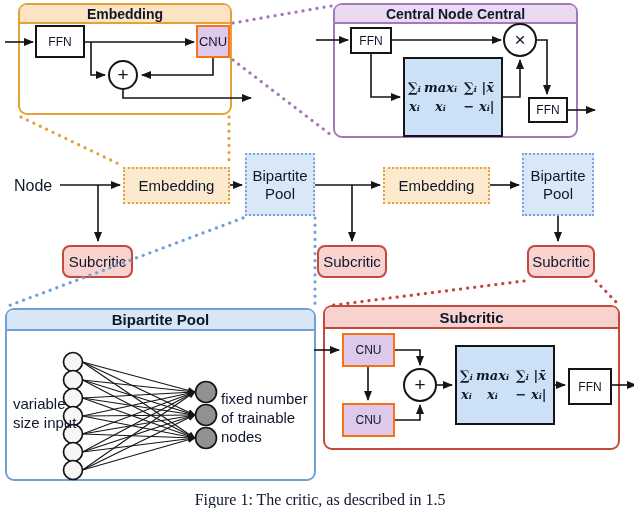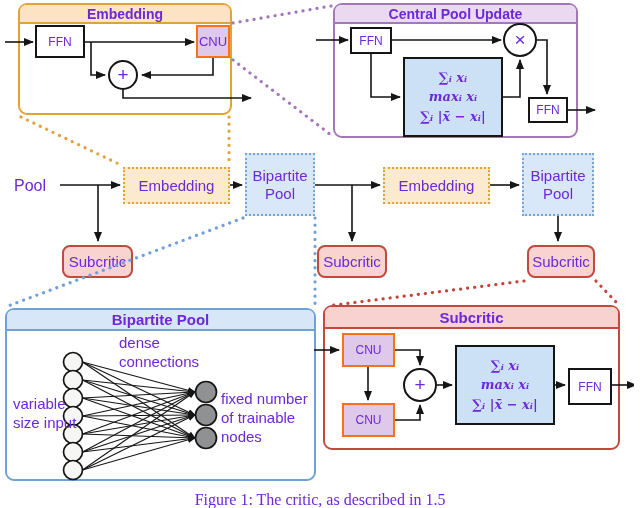--- a/index.html
+++ b/index.html
@@ -1,38 +1,38 @@
 <!DOCTYPE html>
 <html><head>
 <meta charset="utf-8">
 <style>
   html,body{margin:0;padding:0;background:#fff;}
   #stage{position:relative;width:634px;height:508px;overflow:hidden;background:#ffffff;
-         font-family:"Liberation Sans",sans-serif;color:#6d28d9;}
+         font-family:"Liberation Sans",sans-serif;color:#0f172a;}
   svg{position:absolute;left:0;top:0;z-index:2;pointer-events:none;}
 
   
   .panel{position:absolute;z-index:1;background:#fff;border-radius:9px;box-sizing:border-box;}
   .panel .hd{position:absolute;left:0;right:0;top:0;display:flex;align-items:center;justify-content:center;
              font-weight:bold;font-size:14px;border-radius:6px 6px 0 0;box-sizing:border-box;}
   .p-orange{border:2.5px solid #E2A238;}
   .p-orange .hd{background:#FCE3C3;border-bottom:2.5px solid #E2A238;}
   .p-purple{border:2.5px solid #A378B8;}
   .p-purple .hd{background:#EAD9F0;border-bottom:2.5px solid #A378B8;}
   .p-blue{border:2.5px solid #6FA0D8;}
   .p-blue .hd{background:#D8E7F8;border-bottom:2.5px solid #6FA0D8;font-size:15px;}
   .p-red{border:2.5px solid #C04A3E;}
   .p-red .hd{background:#F8D2CF;border-bottom:2.5px solid #C04A3E;font-size:15px;}
 
   
   .nb{position:absolute;z-index:3;display:flex;align-items:center;justify-content:center;
       box-sizing:border-box;font-size:12px;text-align:center;}
   .ffn{background:#ffffff;border:2px solid #151515;}
   .cnu{background:#DFC9EA;border:2px solid #f97316;}
-  .mathbox{background:#CDE1F6;border:2px solid #151515;flex-direction:column;
+  .mathbox{background:#CDE1F6;border:2px solid #151515;flex-direction:row;
            font-family:"DejaVu Serif",serif;font-style:italic;font-weight:600;
            font-size:13px;line-height:1.5;}
   .circ{background:#ffffff;border:2px solid #151515;border-radius:50%;font-size:19px;font-weight:400;}
 
   
   .flowbox{position:absolute;z-index:1;display:flex;align-items:center;justify-content:center;
            box-sizing:border-box;text-align:center;font-size:15px;line-height:18px;}
   .fb-emb{background:#FCEACF;border:2.5px dotted #E2A238;}
   .fb-bp{background:#D9E8F8;border:2.5px dotted #77A5DB;}
   .fb-sub{background:#F9D3D0;border:2px solid #C04A3E;border-radius:8px;}
@@ -44,21 +44,21 @@
 </head>
 <body>
 
 <div id="stage">
 
   <div class="panel p-orange" style="left:18px;top:3px;width:214px;height:112px">
     <div class="hd" style="height:19px">Embedding</div>
   </div>
 
   <div class="panel p-purple" style="left:333px;top:3px;width:245px;height:135px">
-    <div class="hd" style="height:19px">Central Pool Update</div>
+    <div class="hd" style="height:19px">Central Node Central</div>
   </div>
 
   <div class="panel p-blue" style="left:5px;top:308px;width:311px;height:173px">
     <div class="hd" style="height:21px">Bipartite Pool</div>
   </div>
 
   <div class="panel p-red" style="left:323px;top:305px;width:297px;height:145px">
     <div class="hd" style="height:22px">Subcritic</div>
   </div>
 
@@ -178,23 +178,22 @@
 
   <div class="nb ffn" style="left:350px;top:27px;width:42px;height:27px">FFN</div>
   <div class="nb circ" style="left:503px;top:23px;width:34px;height:34px">×</div>
   <div class="nb mathbox" style="left:403px;top:57px;width:100px;height:80px">
     <span>∑ᵢ xᵢ</span>
     <span>maxᵢ xᵢ</span>
     <span>∑ᵢ |x̄ − xᵢ|</span>
   </div>
   <div class="nb ffn" style="left:528px;top:97px;width:40px;height:26px">FFN</div>
 
-  <div class="lbl" style="left:14px;top:176px;font-size:16px">Pool</div>
-
-  <div class="lbl" style="left:119px;top:333px;width:112px">dense connections</div>
+  <div class="lbl" style="left:14px;top:176px;font-size:16px">Node</div>
+
   <div class="lbl" style="left:221px;top:389px;width:95px">fixed number of trainable nodes</div>
   <div class="lbl" style="left:13px;top:394px;width:64px">variable size input</div>
 
   <div class="nb cnu" style="left:342px;top:333px;width:53px;height:34px">CNU</div>
   <div class="nb cnu" style="left:342px;top:403px;width:53px;height:34px">CNU</div>
   <div class="nb circ" style="left:403px;top:368px;width:34px;height:34px">+</div>
   <div class="nb mathbox" style="left:455px;top:345px;width:100px;height:80px">
     <span>∑ᵢ xᵢ</span>
     <span>maxᵢ xᵢ</span>
     <span>∑ᵢ |x̄ − xᵢ|</span>

